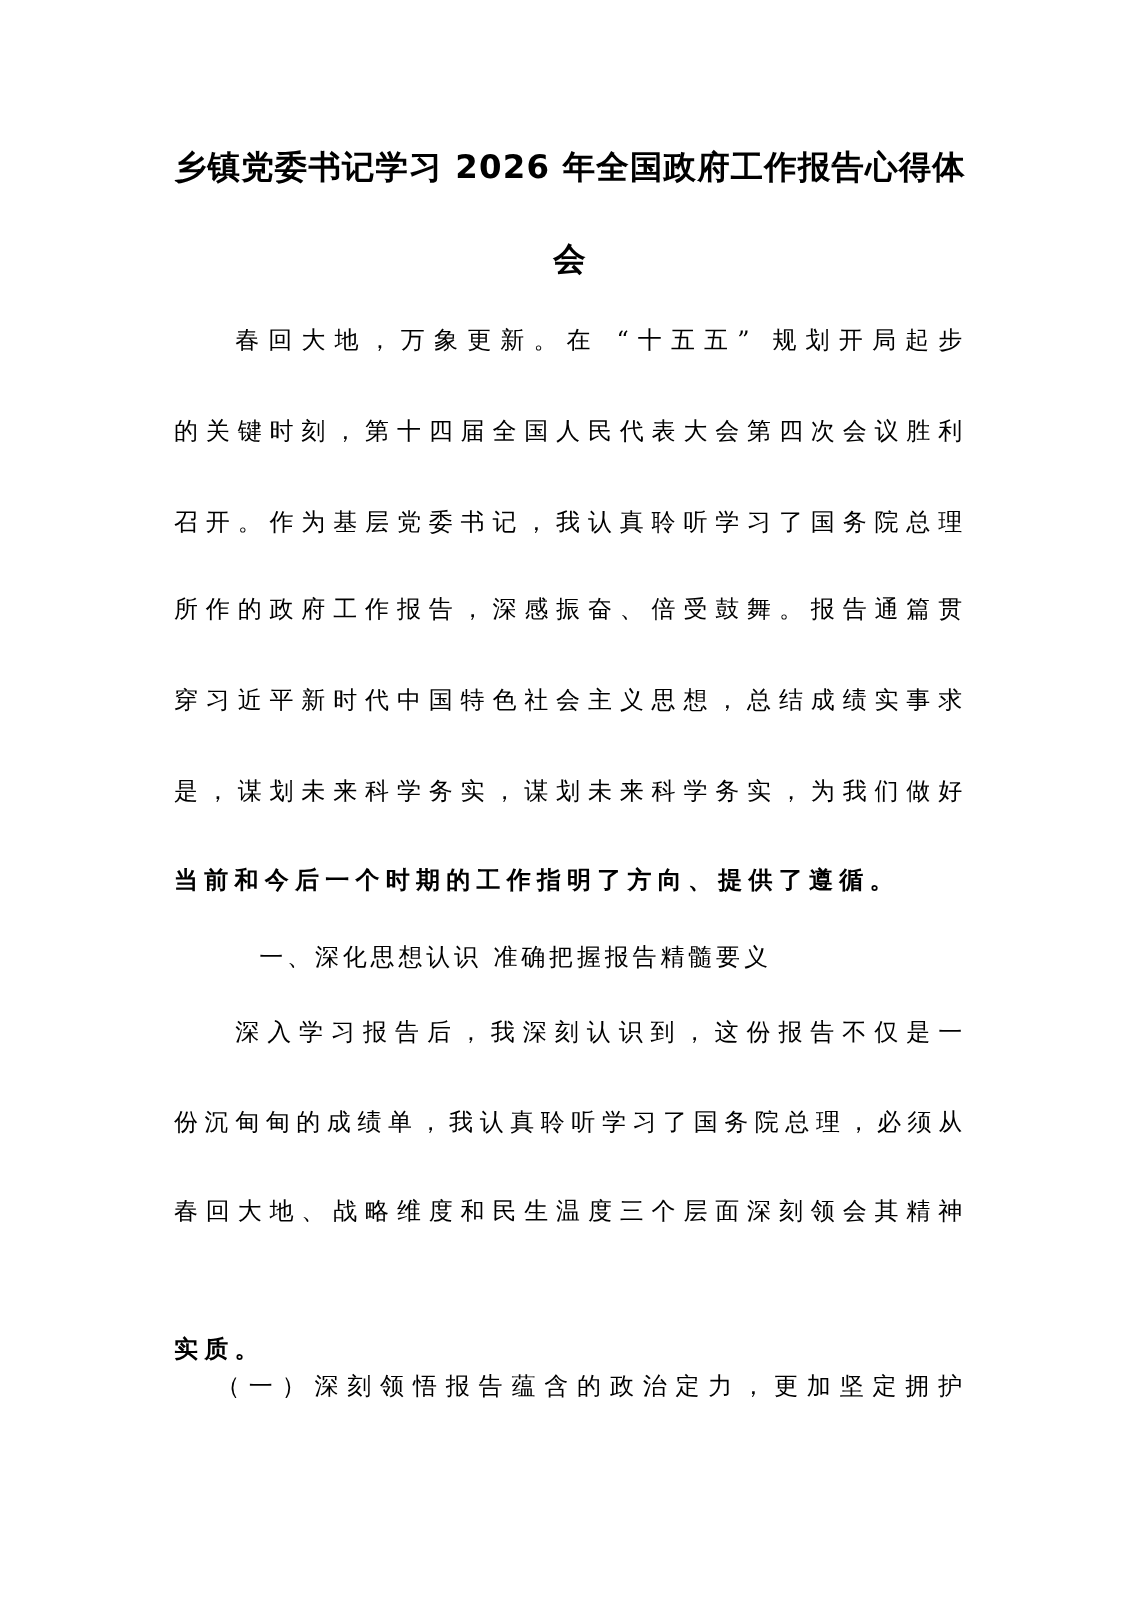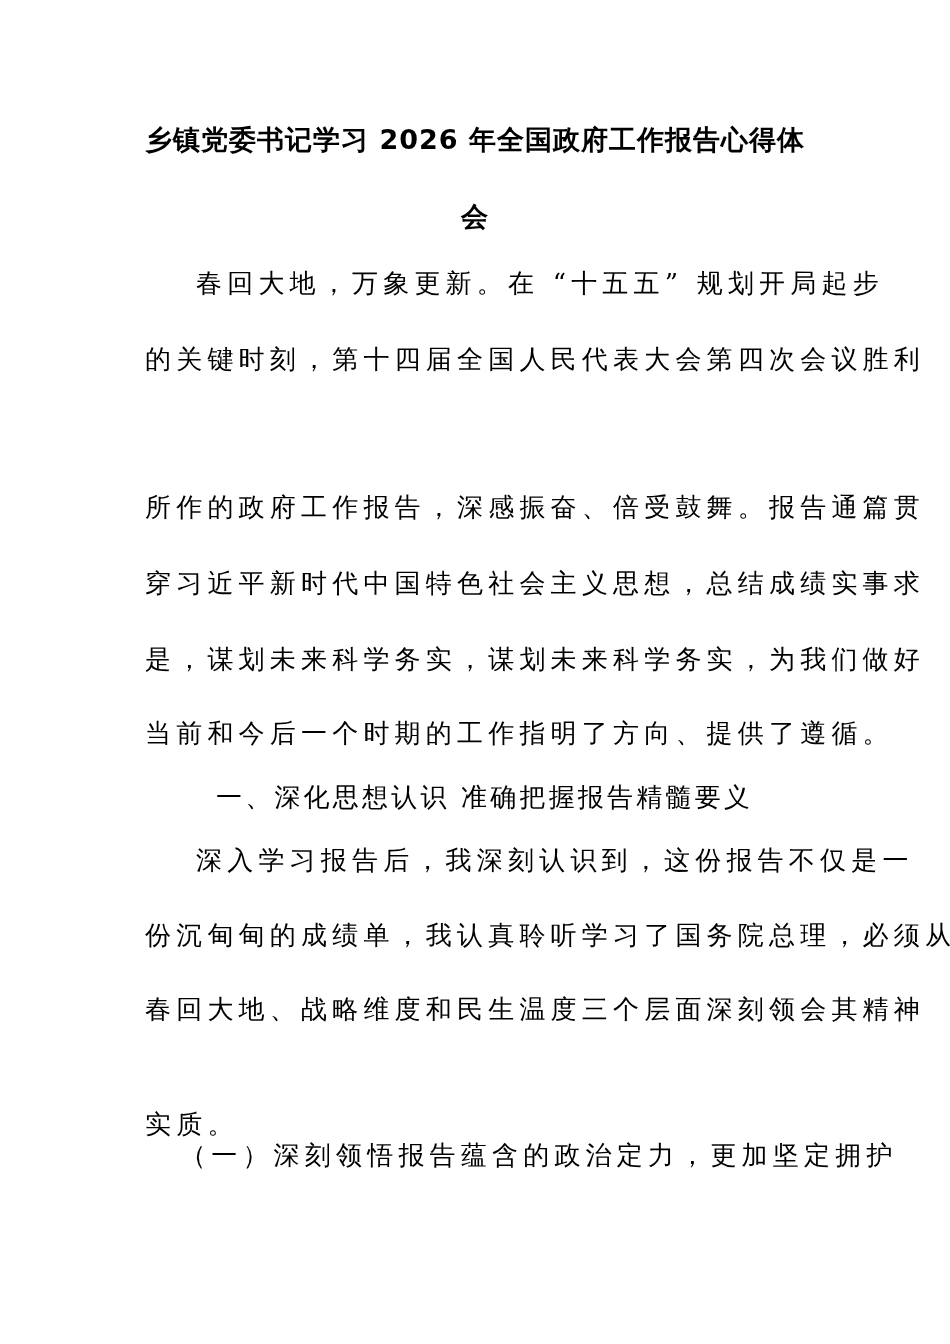--- a/index.html
+++ b/index.html
@@ -32,29 +32,30 @@
       font-weight: bold;
       font-size: 27px;
       letter-spacing: 1px;
       line-height: 40px;
       white-space: nowrap;
     }
     .line {
       position: absolute;
       left: 145px;
       width: 662px;
-      font-size: 26px;
+      font-size: 20px;
       line-height: 40px;
       letter-spacing: 5.2px;
       white-space: nowrap;
       text-align: justify;
       text-align-last: justify;
     }
     .line.last {
       text-align-last: left;
+      font-weight: bold;
     }
     .line.indent {
       left: 196px;
       width: 611px;
     }
     .line.indent-sub {
       left: 180px;
       width: 627px;
     }
     .line.heading {
@@ -65,20 +66,21 @@
   </style>
 </head>
 <body>
 
 <div class="page">
   <div class="title-line" style="top:120px;">乡镇党委书记学习 2026 年全国政府工作报告心得体</div>
   <div class="title-line" style="top:197px;">会</div>
 
   <div class="line indent" style="top:263px;">春回大地，万象更新。在 “十五五” 规划开局起步</div>
   <div class="line" style="top:339px;">的关键时刻，第十四届全国人民代表大会第四次会议胜利</div>
+  <div class="line" style="top:415px;">召开。作为基层党委书记，我认真聆听学习了国务院总理</div>
   <div class="line" style="top:487px;">所作的政府工作报告，深感振奋、倍受鼓舞。报告通篇贯</div>
   <div class="line" style="top:563px;">穿习近平新时代中国特色社会主义思想，总结成绩实事求</div>
   <div class="line" style="top:639px;">是，谋划未来科学务实，谋划未来科学务实，为我们做好</div>
   <div class="line last" style="top:713px;">当前和今后一个时期的工作指明了方向、提供了遵循。</div>
 
   <div class="line indent heading" style="top:777px;">一、深化思想认识 准确把握报告精髓要义</div>
 
   <div class="line indent" style="top:840px;">深入学习报告后，我深刻认识到，这份报告不仅是一</div>
   <div class="line" style="top:915px;">份沉甸甸的成绩单，我认真聆听学习了国务院总理，必须从</div>
   <div class="line" style="top:989px;">春回大地、战略维度和民生温度三个层面深刻领会其精神</div>

